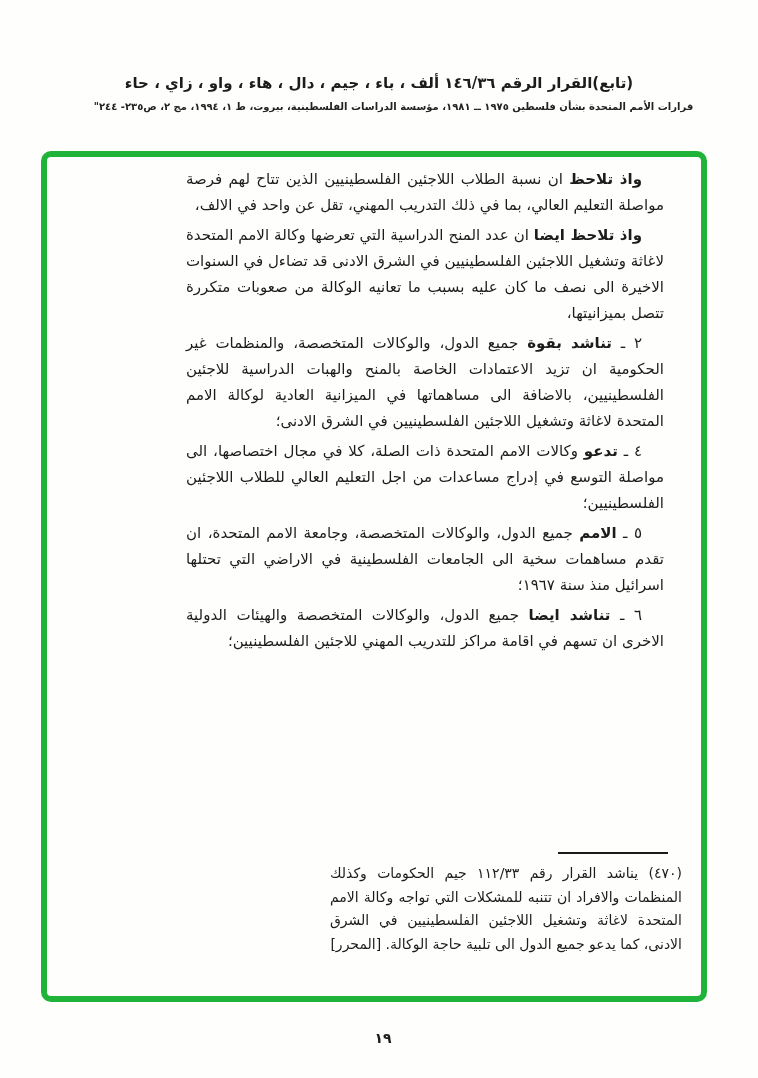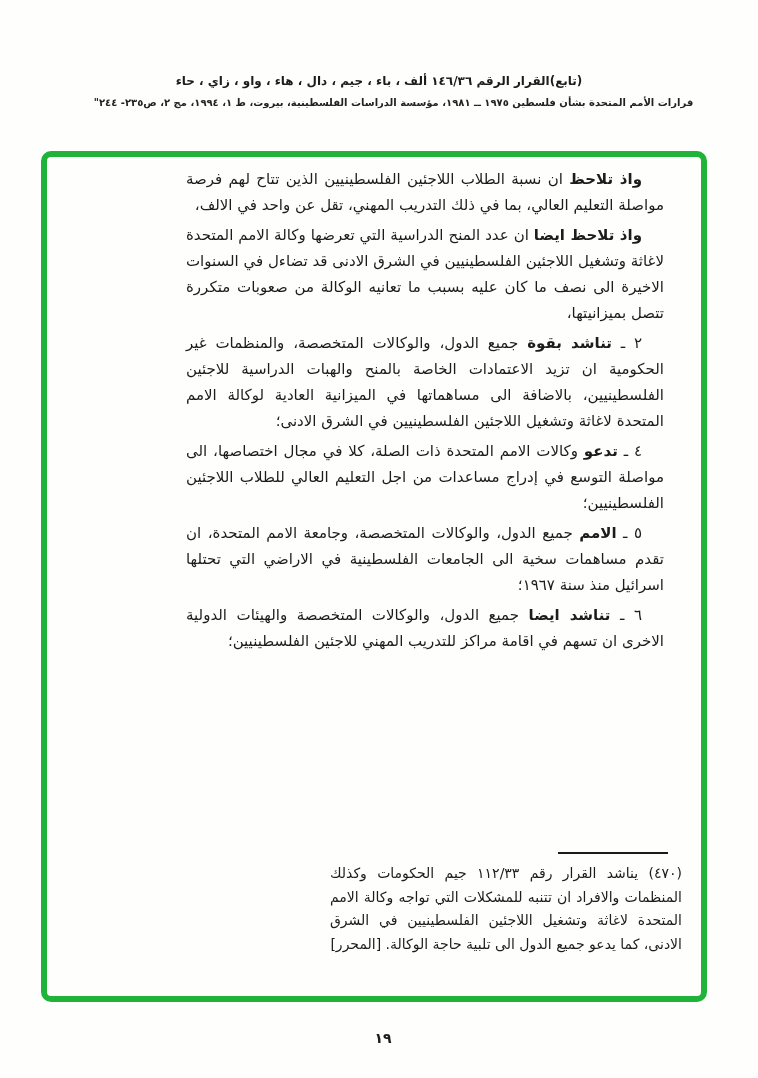--- a/index.html
+++ b/index.html
@@ -6,21 +6,21 @@
   .page {
     position:relative;
     width:758px; height:1078px;
     margin:0 auto;
     background:#fefefdf; background:#fefefc;
     font-family:"DejaVu Sans", sans-serif;
     color:#1c1c1c;
     overflow:hidden;
   }
   .header { position:absolute; top:74px; left:0; width:100%; text-align:center; direction:rtl; }
-  .header .line1 { font-size:12px; font-weight:bold; letter-spacing:0.2px; }
+  .header .line1 { font-size:15px; font-weight:bold; letter-spacing:0.2px; }
   .header .line2 { font-size:10px; font-weight:bold; margin-top:9px; color:#222;padding-left:29px; }
   .frame {
     position:absolute; left:41px; top:151px;
     width:666px; height:851px;
     border:6px solid #1fb33a;
     border-radius:10px;
     box-sizing:border-box;
     background:transparent;
   }
   .bodytext {

